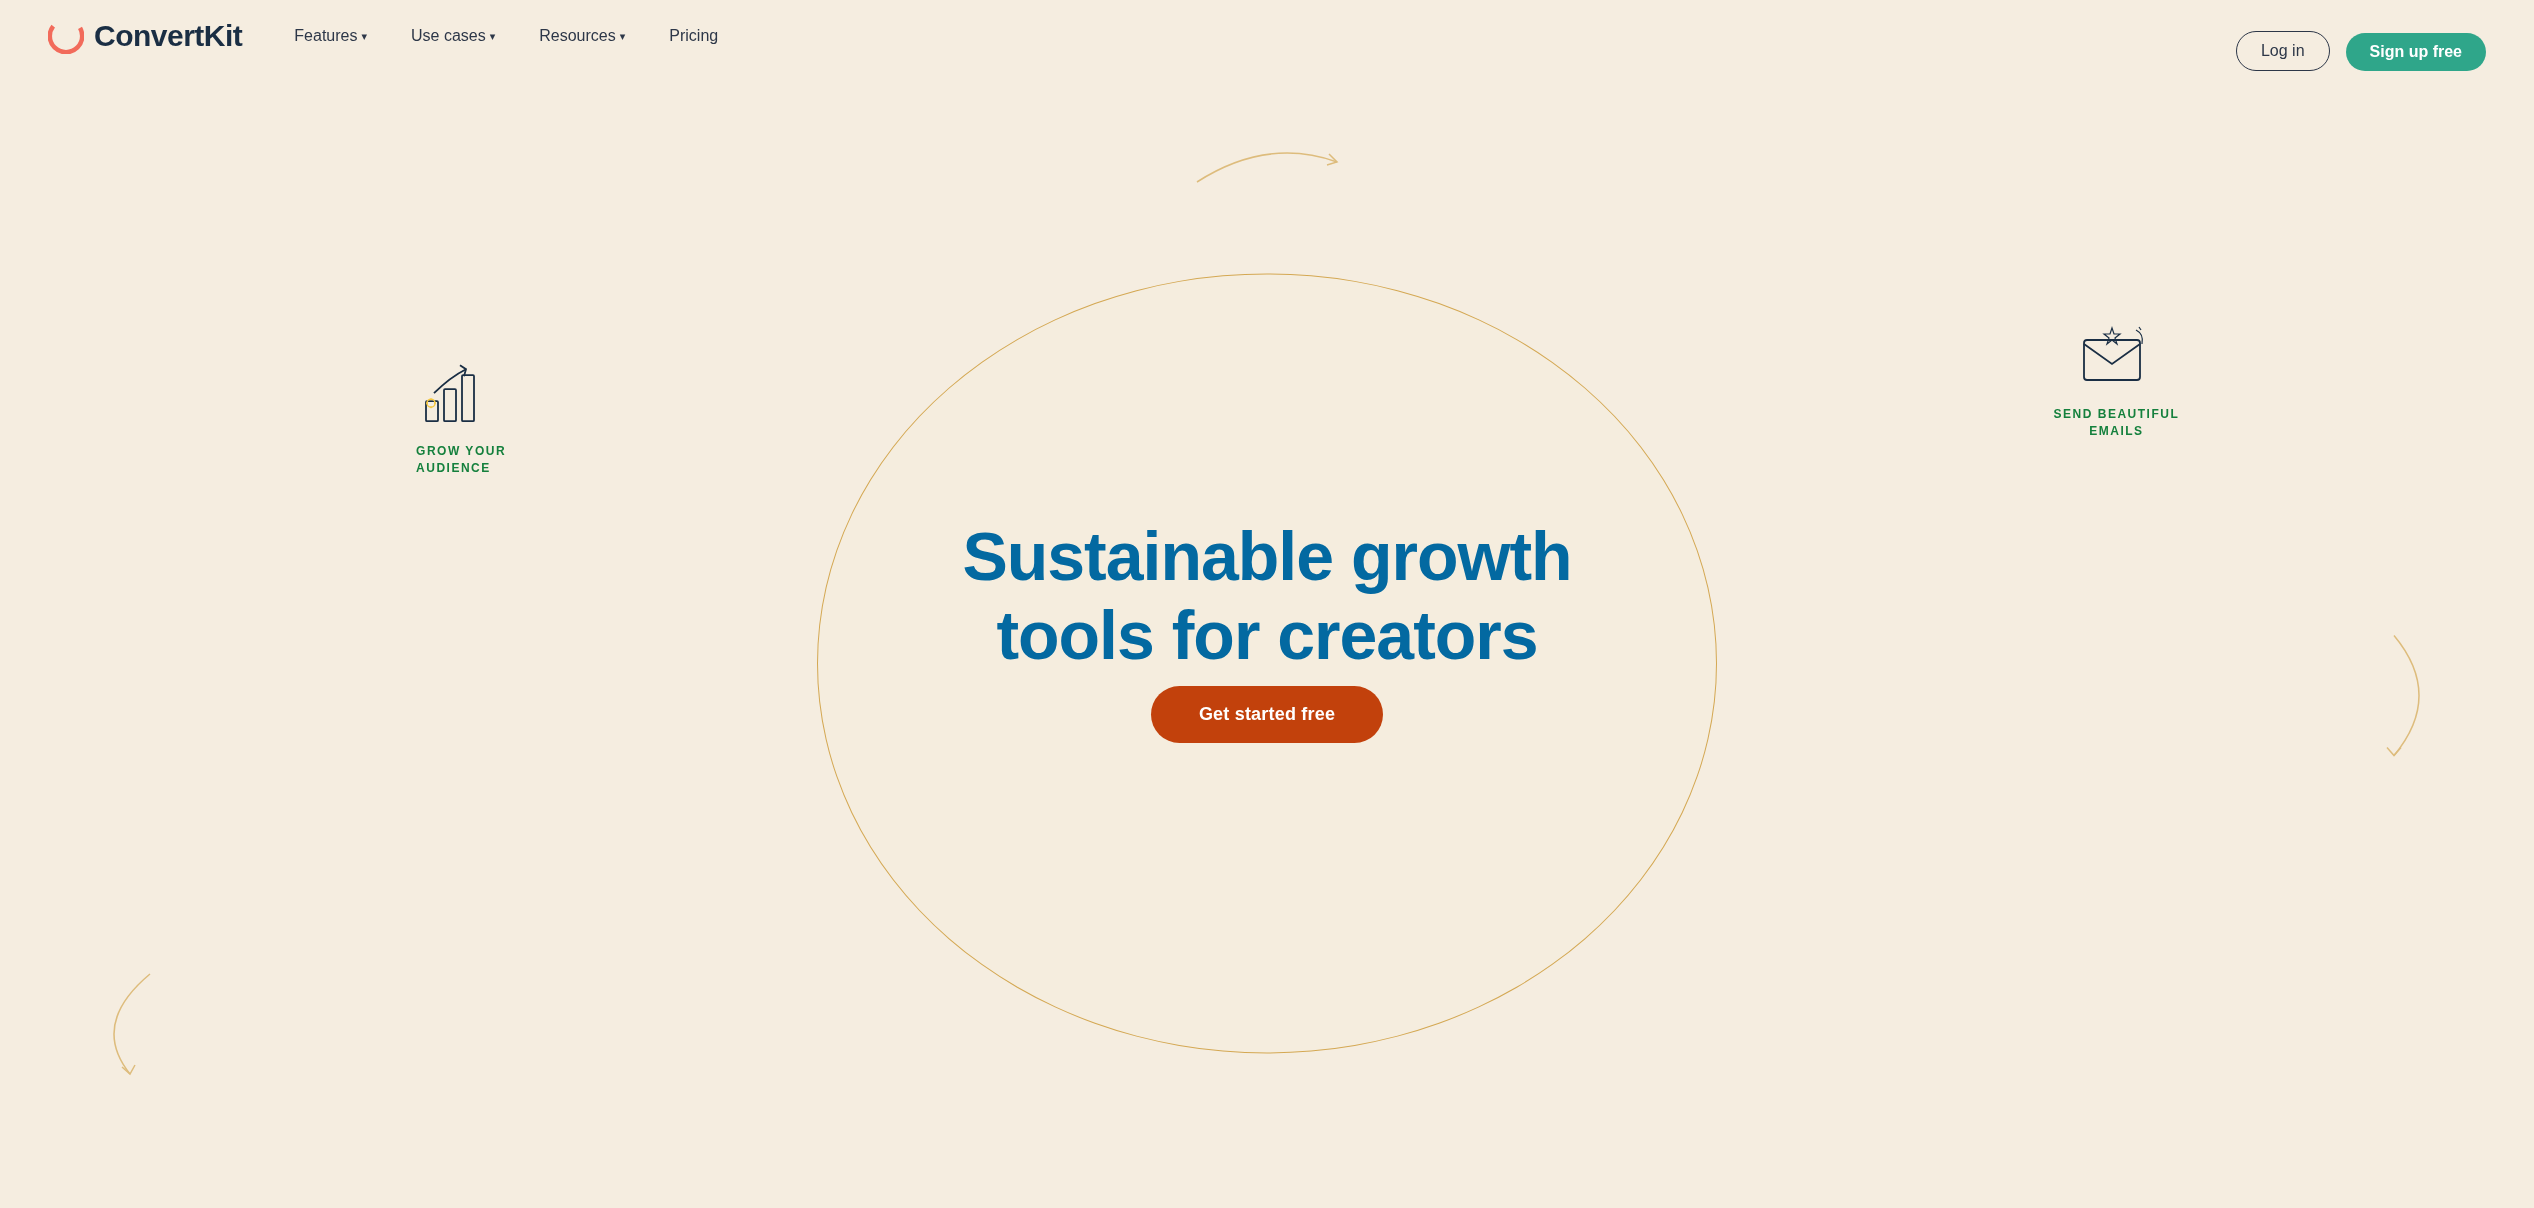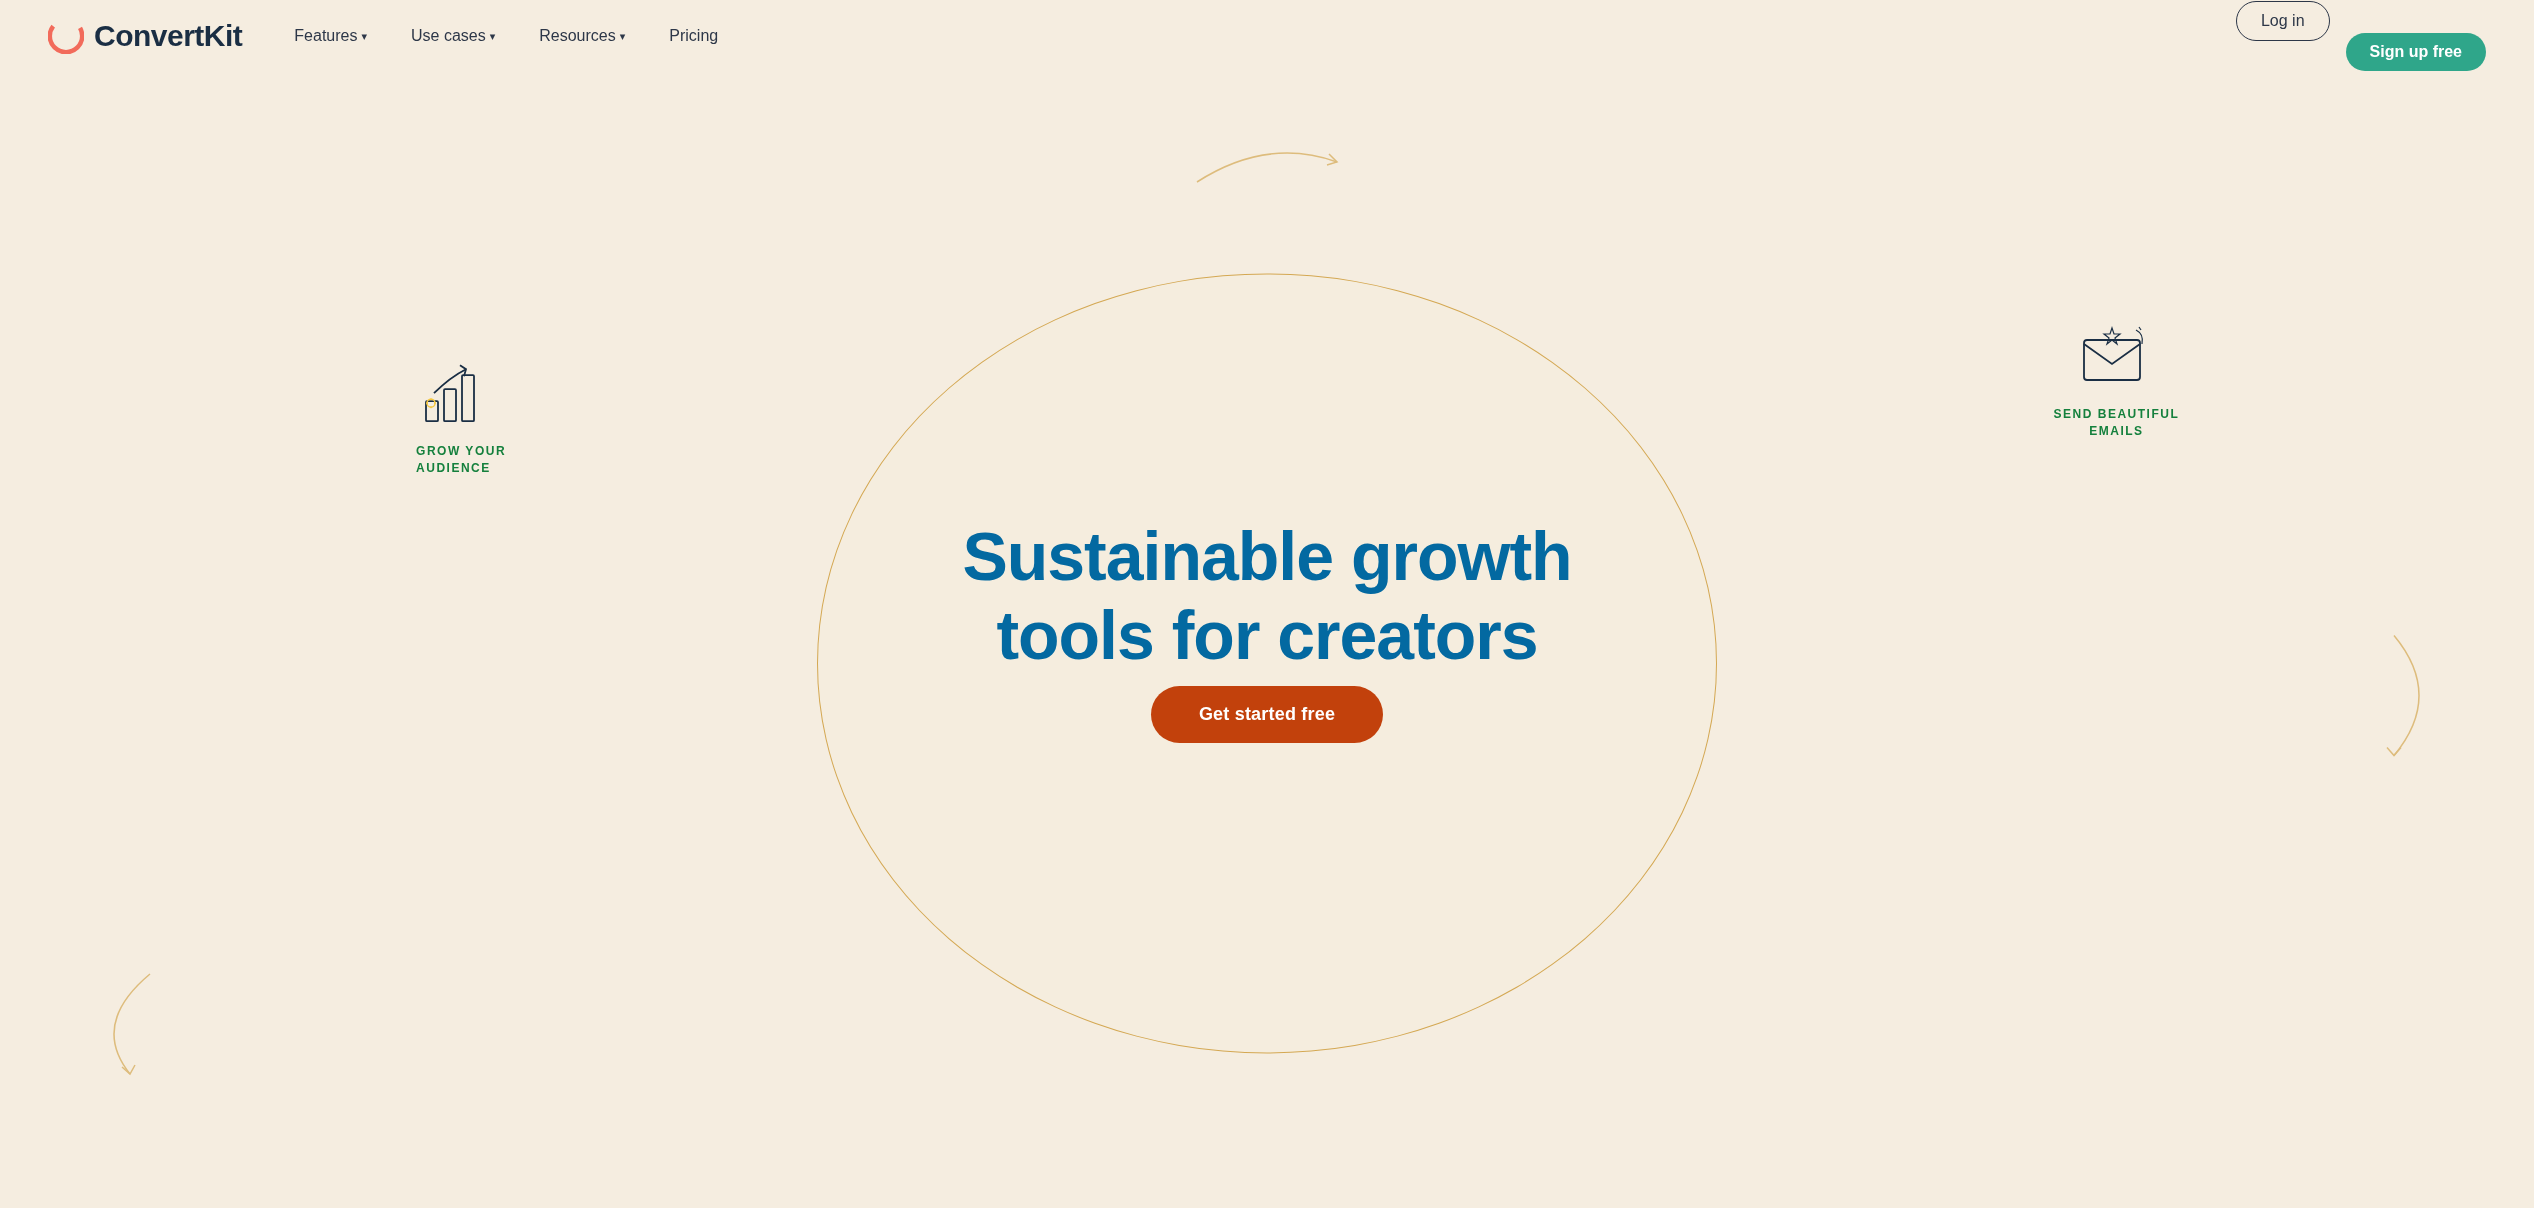--- a/index.html
+++ b/index.html
@@ -67,21 +67,21 @@
       border-radius: 6px;
     }
 
     .chevron {
       font-size: 11px;
       color: #2d3748;
     }
 
     .navbar-right {
       display: flex;
-      align-items: flex-start;
+      align-items: flex-end;
       gap: 16px;
     }
 
     .btn-login {
       padding: 10px 24px;
       border: 1.5px solid #2d3748;
       border-radius: 50px;
       background: transparent;
       font-size: 16px;
       font-weight: 500;

